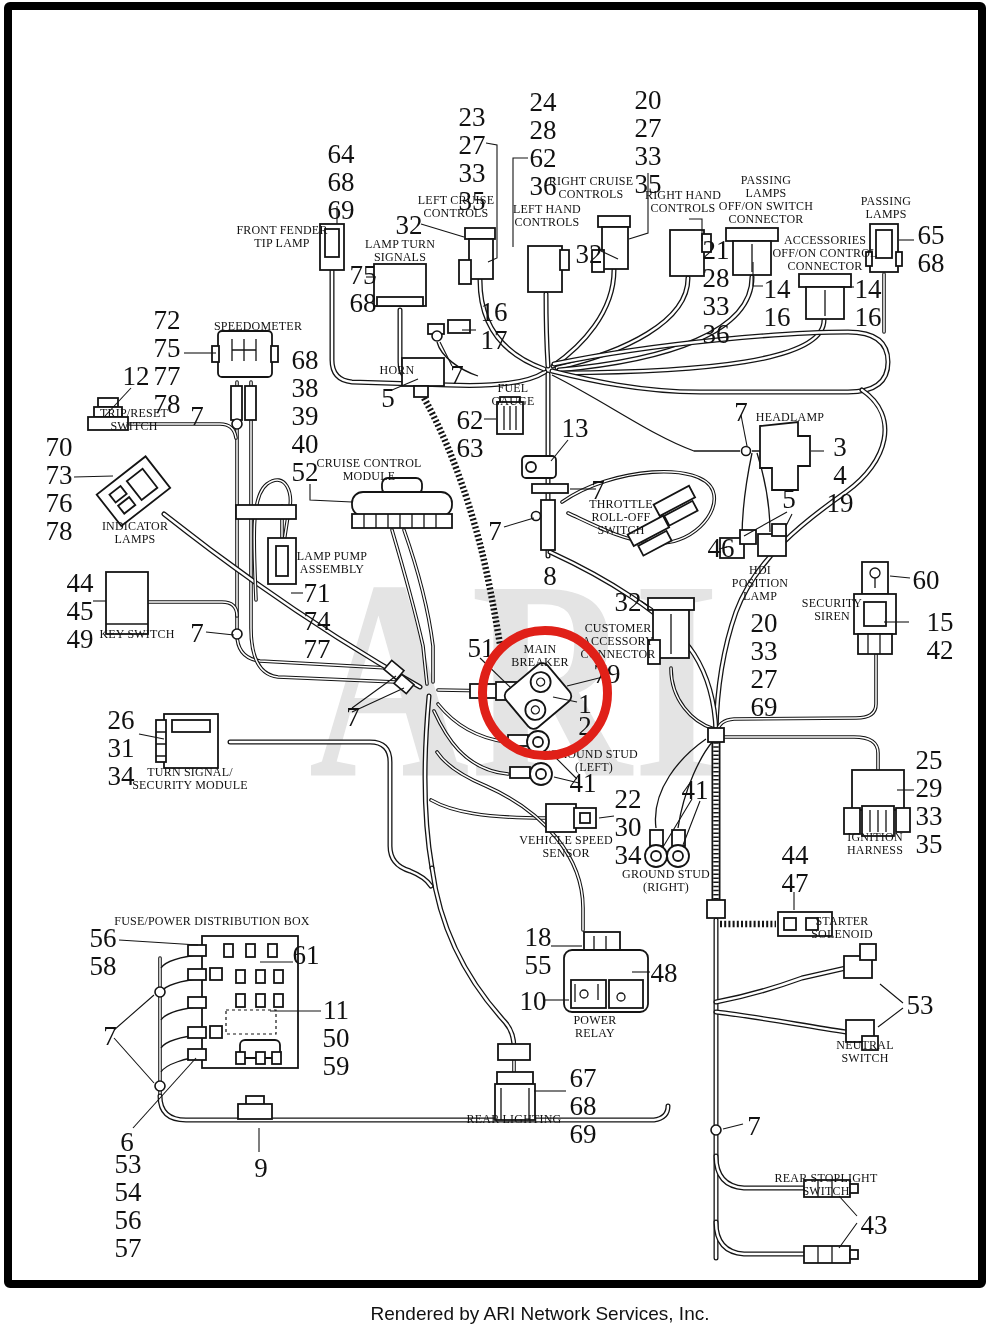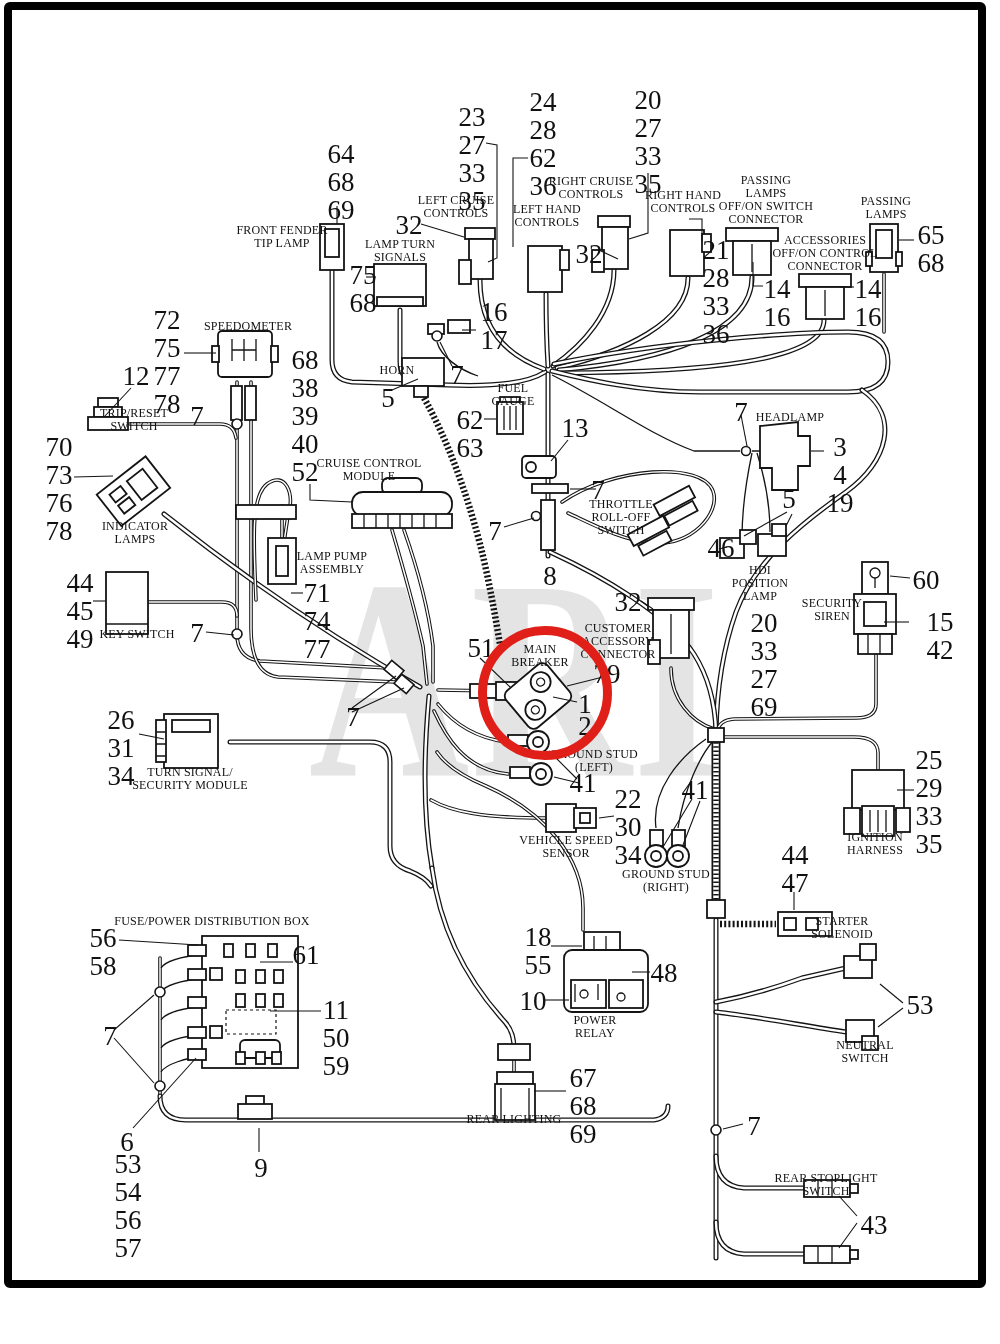--- a/index.html
+++ b/index.html
@@ -429,21 +429,21 @@
 CONTROLS</div>
   <div class="L" style="left:766px;top:174px">PASSING
 LAMPS
 OFF/ON SWITCH
 CONNECTOR</div>
   <div class="L" style="left:825px;top:234px">ACCESSORIES
 OFF/ON CONTROL
 CONNECTOR</div>
   <div class="L" style="left:886px;top:195px">PASSING
 LAMPS</div>
-  <div class="L" style="left:248px;top:320px">SPEEDOMETER</div>
+  <div class="L" style="left:258px;top:320px">SPEEDOMETER</div>
   <div class="L" style="left:134px;top:407px">TRIP/RESET
 SWITCH</div>
   <div class="L" style="left:397px;top:364px">HORN</div>
   <div class="L" style="left:513px;top:382px">FUEL
 GAUGE</div>
   <div class="L" style="left:369px;top:457px">CRUISE CONTROL
 MODULE</div>
   <div class="L" style="left:621px;top:498px">THROTTLE
 ROLL-OFF
 SWITCH</div>
@@ -597,13 +597,14 @@
   <div class="N" style="left:128px;top:1150px">53
 54
 56
 57</div>
   <div class="N" style="left:261px;top:1154px">9</div>
   <div class="N" style="left:754px;top:1112px">7</div>
   <div class="N" style="left:874px;top:1211px">43</div>
 
   <div id="highlight-circle"></div>
   <div id="border-frame"></div>
+  <div id="footer-credit">Rendered by ARI Network Services, Inc.</div>
 </div>
 
 </body></html>

